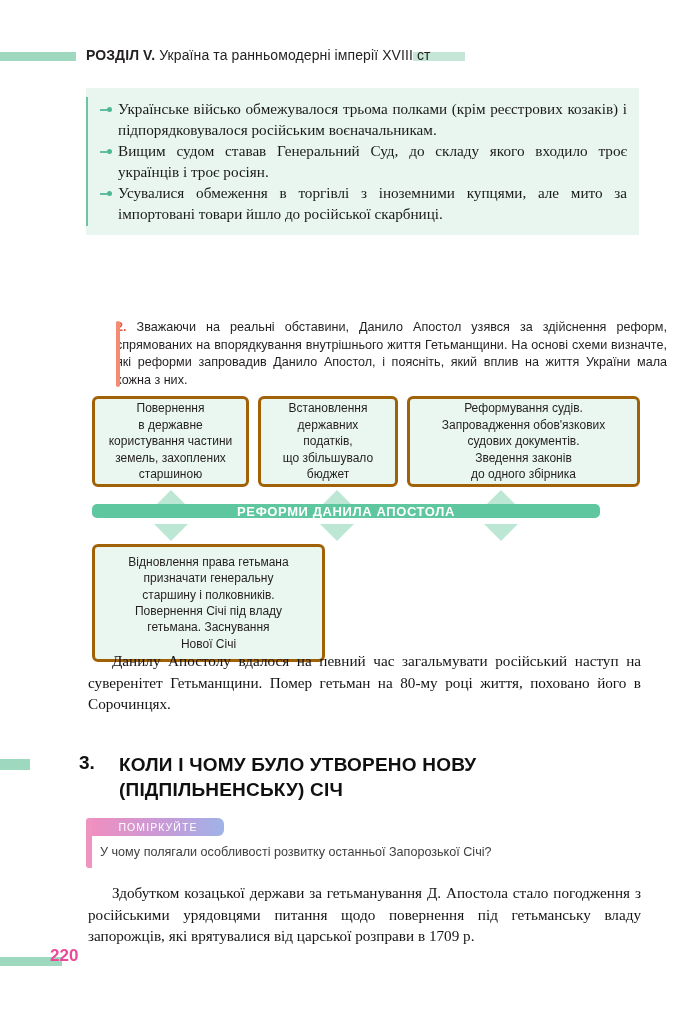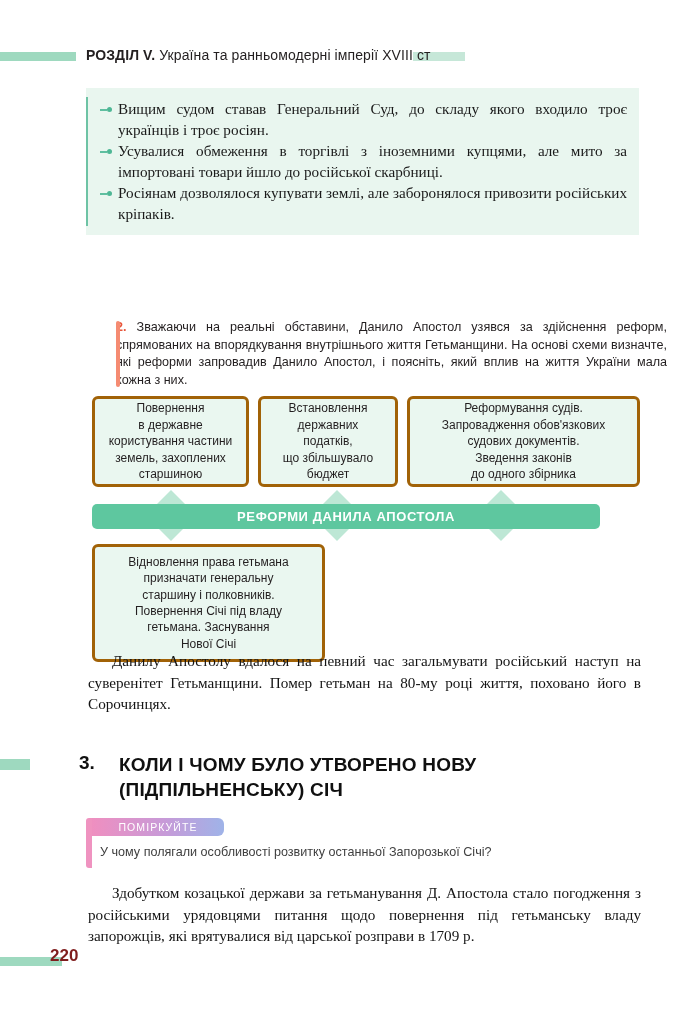--- a/index.html
+++ b/index.html
@@ -199,21 +199,21 @@
   .arrow.a2 { left: 228px; }
   .arrow.a3 { left: 392px; }
   .arrow.up-row { top: 94px; }
   .arrow.down-row { top: 128px; }
 
   .banner {
     position: absolute;
     left: 0;
     top: 108px;
     width: 508px;
-    height: 25px;
+    height: 14px;
     background: #5ec79f;
     border-radius: 5px;
     display: flex;
     align-items: center;
     justify-content: center;
     font-family: "Liberation Sans", sans-serif;
     font-size: 13px;
     font-weight: bold;
     color: #ffffff;
     letter-spacing: 0.6px;
@@ -338,57 +338,57 @@
     height: 9px;
     background: #9ed9bf;
   }
   .page-number {
     position: absolute;
     left: 50px;
     top: 0;
     font-family: "Liberation Sans", sans-serif;
     font-size: 17px;
     font-weight: bold;
-    color: #7f1d1d;
+    color: #ec4899;
   }
 </style>
 </head>
 <body>
 
 <div class="header">
   <div class="header-bar-left"></div>
   <div class="header-bar-right"></div>
   <div class="header-text">
     <b>РОЗДІЛ V.</b><span> Україна та ранньомодерні імперії XVIII ст</span>
   </div>
 </div>
 
 <div class="callout">
   <div class="callout-rule"></div>
   <ul>
+    <li>
+      <span class="dashdot">
+          <span class="dash"></span>
+          <span class="dot"></span>
+        </span>
+      <span>Українське військо обмежувалося трьома полками (крім реєстрових козаків) і підпорядковувалося російським воєначальникам.</span>
+    </li>
     <li>
       <span class="dashdot">
           <span class="dash"></span>
           <span class="dot"></span>
         </span>
       <span>Вищим судом ставав Генеральний Суд, до складу якого входило троє українців і троє росіян.</span>
     </li>
     <li>
       <span class="dashdot">
           <span class="dash"></span>
           <span class="dot"></span>
         </span>
       <span>Усувалися обмеження в торгівлі з іноземними купцями, але мито за імпортовані товари йшло до російської скарбниці.</span>
-    </li>
-    <li>
-      <span class="dashdot">
-          <span class="dash"></span>
-          <span class="dot"></span>
-        </span>
-      <span>Росіянам дозволялося купувати землі, але заборонялося привозити російських кріпаків.</span>
     </li>
   </ul>
 </div>
 
 <div class="task">
   <div class="task-rule"></div>
   <div class="task-body">
     <span class="task-num">2.</span><span> Зважаючи на реальні обставини, Данило Апостол узявся за здійснення реформ, спрямованих на впорядкування внутрішнього життя Гетьманщини. На основі схеми визначте, які реформи запровадив Данило Апостол, і поясніть, який вплив на життя України мала кожна з них.</span>
   </div>
 </div>

